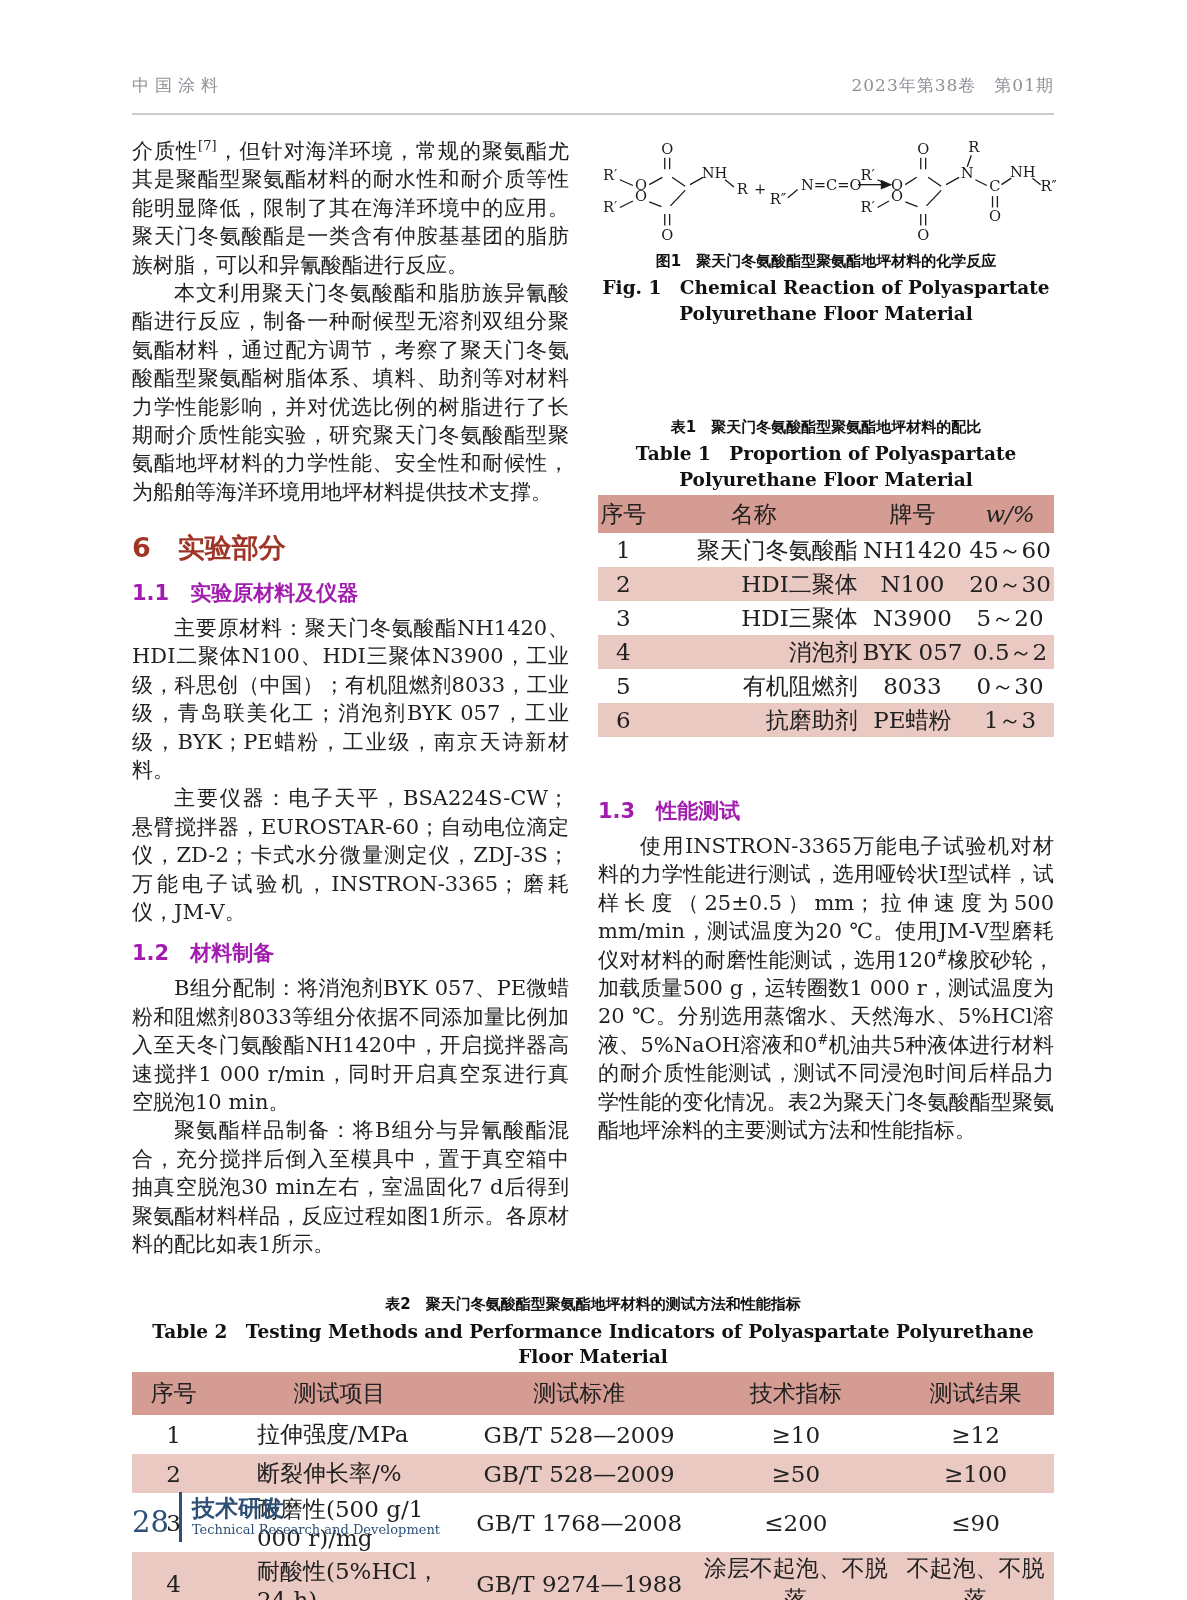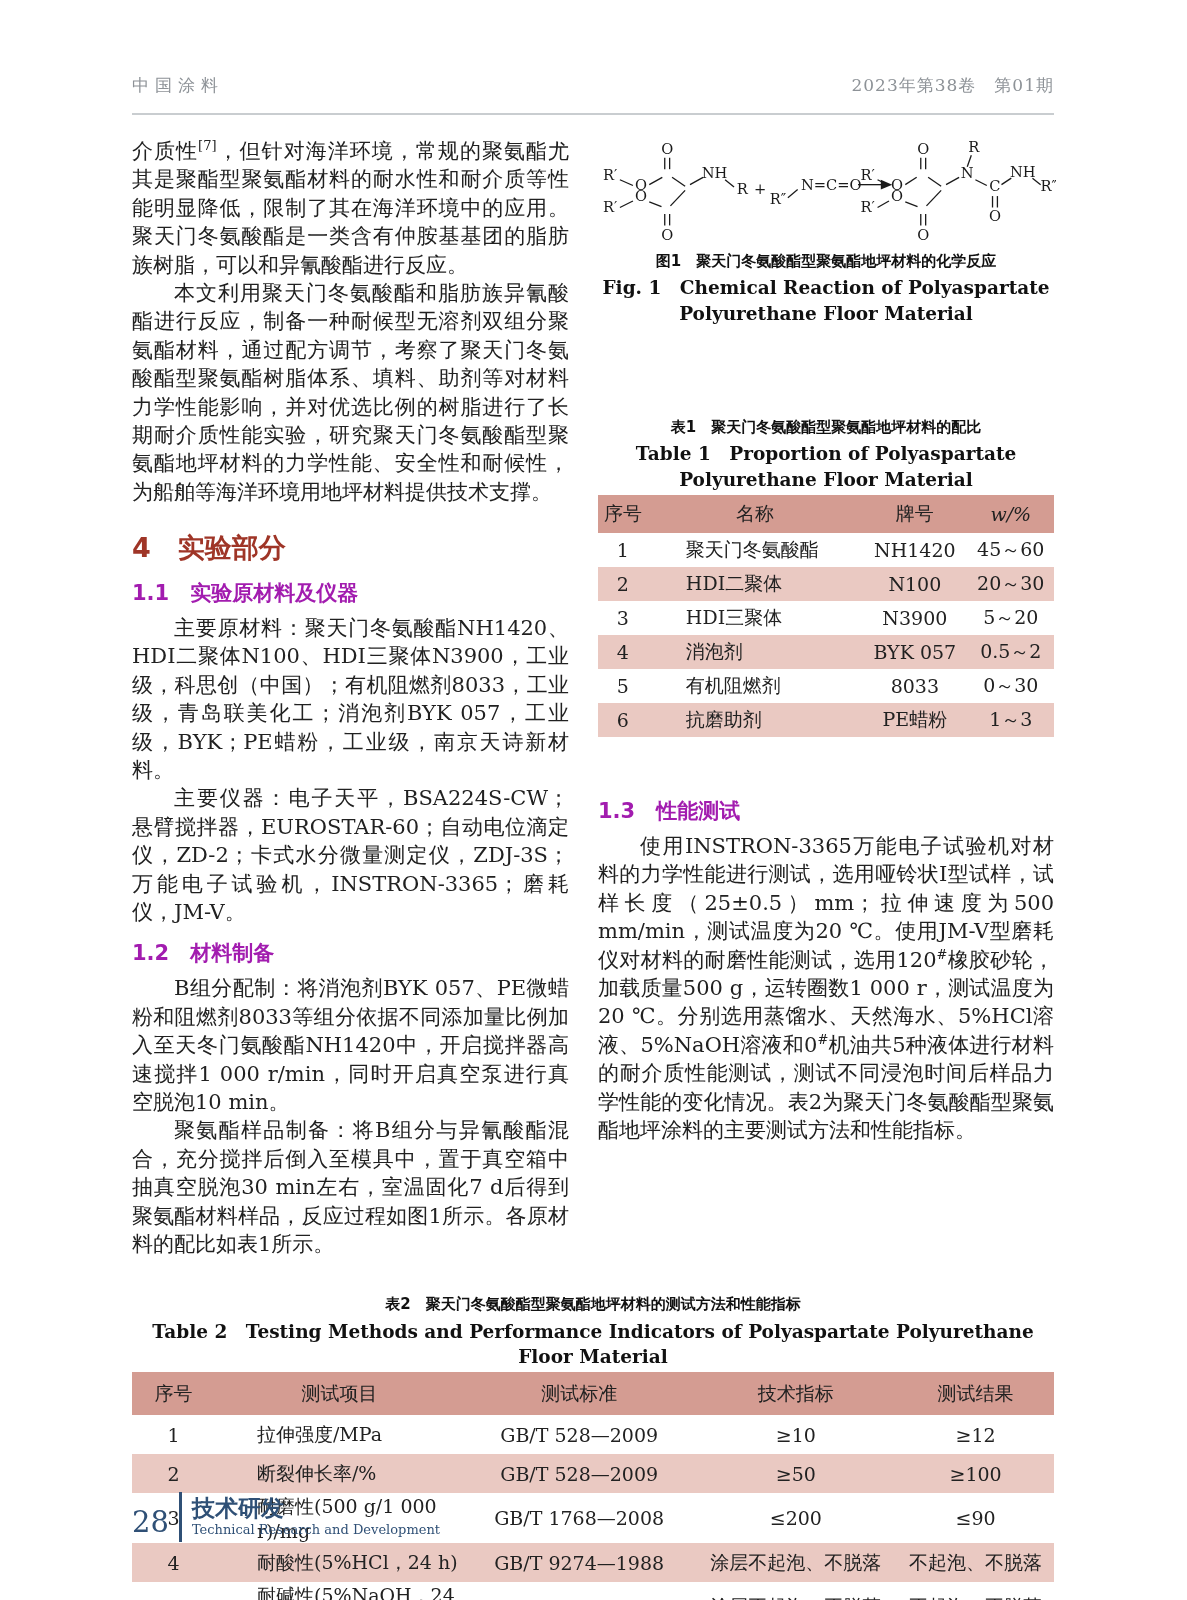--- a/index.html
+++ b/index.html
@@ -30,26 +30,26 @@
 
   
   .fig1 svg{display:block;margin:2px auto 6px auto;}
   .cap-cn{font-family:"DejaVu Sans","Liberation Sans",sans-serif;font-weight:bold;
           font-size:15px;text-align:center;color:#111;margin:2px 0 4px 0;line-height:1.35;}
   .cap-en{font-weight:bold;font-size:18.5px;text-align:center;color:#111;
           margin:0 0 2px 0;line-height:1.4;}
 
   
   .tbl1-wrap{margin-top:90px;}
-  table{width:100%;border-collapse:collapse;font-size:19px;}
+  table{width:100%;border-collapse:collapse;font-size:23px;}
   th{font-weight:normal;}
   .t1 th{background:#d49c92;height:36px;text-align:center;}
   .t1 td{height:32px;text-align:center;}
   .t1 tbody tr:nth-child(even){background:#eac9c2;}
-  .t1 td:nth-child(2){text-align:left;padding-left:38px;}
+  .t1 td:nth-child(2){text-align:right;padding-left:38px;}
   .t1 th:last-child{font-style:italic;}
 
   .sec13{margin-top:60px;}
 
   .tbl2-sec{margin-top:36px;}
   .t2 th{background:#d49c92;height:41px;text-align:center;}
   .t2 td{height:37px;text-align:center;}
   .t2 tbody tr:nth-child(even){background:#eac9c2;}
   .t2 td:nth-child(2){text-align:left;padding-left:42px;}
   .t2 col.c1{width:9%;} .t2 col.c2{width:27%;} .t2 col.c3{width:25%;}
@@ -77,21 +77,21 @@
     <span class="issue">2023年第38卷　第01期</span>
   </div>
   <hr class="pg-rule">
 
   <div class="columns">
 
     <div class="col-left">
       <p><span>介质性</span><span class="sup">[7]</span><span>，但针对海洋环境，常规的聚氨酯尤其是聚酯型聚氨酯材料的耐水性和耐介质等性能明显降低，限制了其在海洋环境中的应用。聚天门冬氨酸酯是一类含有仲胺基基团的脂肪族树脂，可以和异氰酸酯进行反应。</span></p>
       <p class="ind">本文利用聚天门冬氨酸酯和脂肪族异氰酸酯进行反应，制备一种耐候型无溶剂双组分聚氨酯材料，通过配方调节，考察了聚天门冬氨酸酯型聚氨酯树脂体系、填料、助剂等对材料力学性能影响，并对优选比例的树脂进行了长期耐介质性能实验，研究聚天门冬氨酸酯型聚氨酯地坪材料的力学性能、安全性和耐候性，为船舶等海洋环境用地坪材料提供技术支撑。</p>
 
-      <div class="h1">4　实验部分</div>
+      <div class="h1">6　实验部分</div>
       <div class="h3">1.1　实验原材料及仪器</div>
       <p class="ind">主要原材料：聚天门冬氨酸酯NH1420、HDI二聚体N100、HDI三聚体N3900，工业级，科思创（中国）；有机阻燃剂8033，工业级，青岛联美化工；消泡剂BYK 057，工业级，BYK；PE蜡粉，工业级，南京天诗新材料。</p>
       <p class="ind">主要仪器：电子天平，BSA224S-CW；悬臂搅拌器，EUROSTAR-60；自动电位滴定仪，ZD-2；卡式水分微量测定仪，ZDJ-3S；万能电子试验机，INSTRON-3365；磨耗仪，JM-V。</p>
 
       <div class="h3">1.2　材料制备</div>
       <p class="ind">B组分配制：将消泡剂BYK 057、PE微蜡粉和阻燃剂8033等组分依据不同添加量比例加入至天冬门氨酸酯NH1420中，开启搅拌器高速搅拌1 000 r/min，同时开启真空泵进行真空脱泡10 min。</p>
       <p class="ind">聚氨酯样品制备：将B组分与异氰酸酯混合，充分搅拌后倒入至模具中，置于真空箱中抽真空脱泡30 min左右，室温固化7 d后得到聚氨酯材料样品，反应过程如图1所示。各原材料的配比如表1所示。</p>
     </div>
 
     <div class="col-right">

